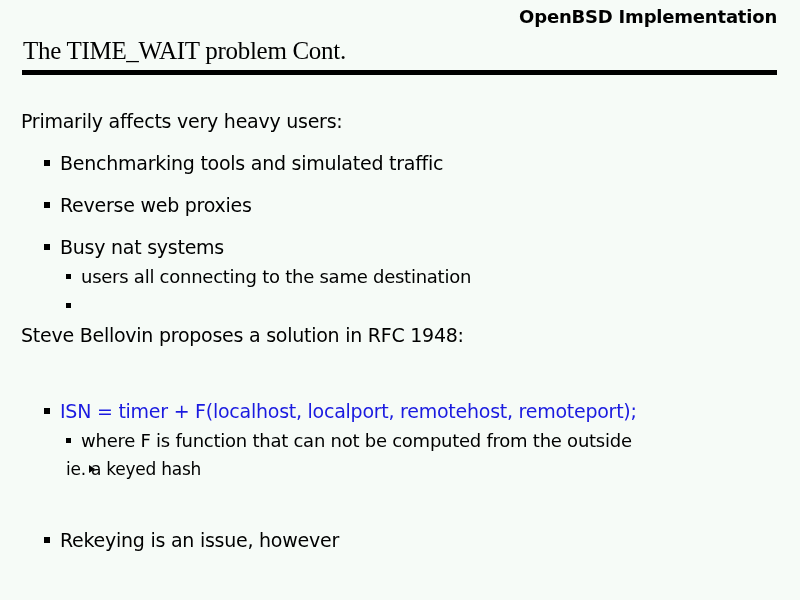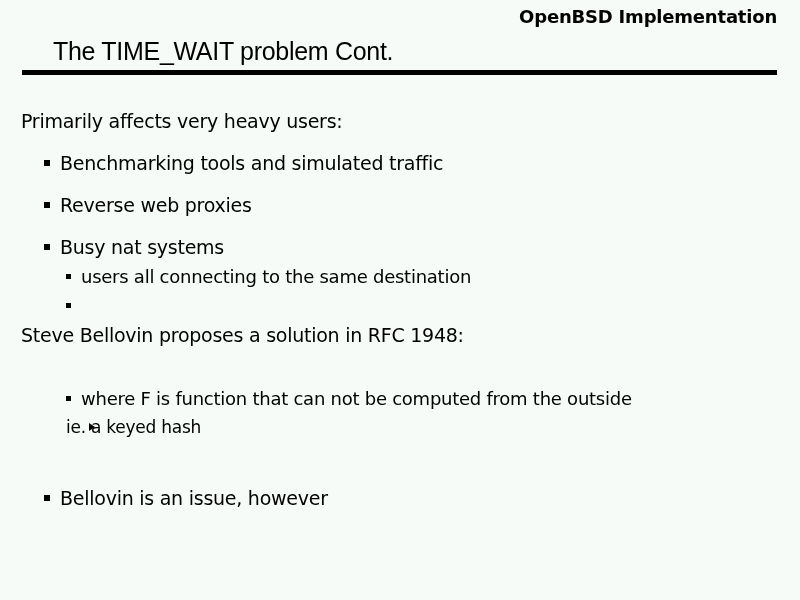--- a/index.html
+++ b/index.html
@@ -37,27 +37,26 @@
     letter-spacing: -0.2px;
     color: #000000;
     line-height: 22px;
     white-space: nowrap;
   }
 
   .slide-title {
     position: absolute;
     top: 36px;
     left: 23px;
-    font-family: Liberation Sans, sans-serif;
+    font-family: Liberation Serif, serif;
     font-size: 25px;
     letter-spacing: -0.3px;
     color: #000000;
     line-height: 30px;
     white-space: nowrap;
-    margin-left: 30px;
   }
 
   .title-rule {
     position: absolute;
     top: 70px;
     left: 22px;
     width: 755px;
     height: 5px;
     background: #000000;
   }
@@ -189,32 +188,36 @@
       <span class="bullet"></span>
       <span class="txt"></span>
     </div>
 
     <div class="line lvl0">
       <span class="txt">Steve Bellovin proposes a solution in RFC 1948:</span>
     </div>
 
     <div class="spacer-lg"></div>
 
+    <div class="line lvl1">
+      <span class="bullet"></span>
+      <span class="txt blue">ISN = timer + F(localhost, localport, remotehost, remoteport);</span>
+    </div>
 
     <div class="line lvl2">
       <span class="bullet"></span>
       <span class="txt">where F is function that can not be computed from the outside</span>
     </div>
 
     <div class="line lvl3">
       <span class="bullet"></span>
       <span class="txt">ie. a keyed hash</span>
     </div>
 
     <div class="spacer-md"></div>
 
     <div class="line lvl1">
       <span class="bullet"></span>
-      <span class="txt">Bellovin is an issue, however</span>
+      <span class="txt">Rekeying is an issue, however</span>
     </div>
 
   </div>
 </div>
 
 </body></html>

